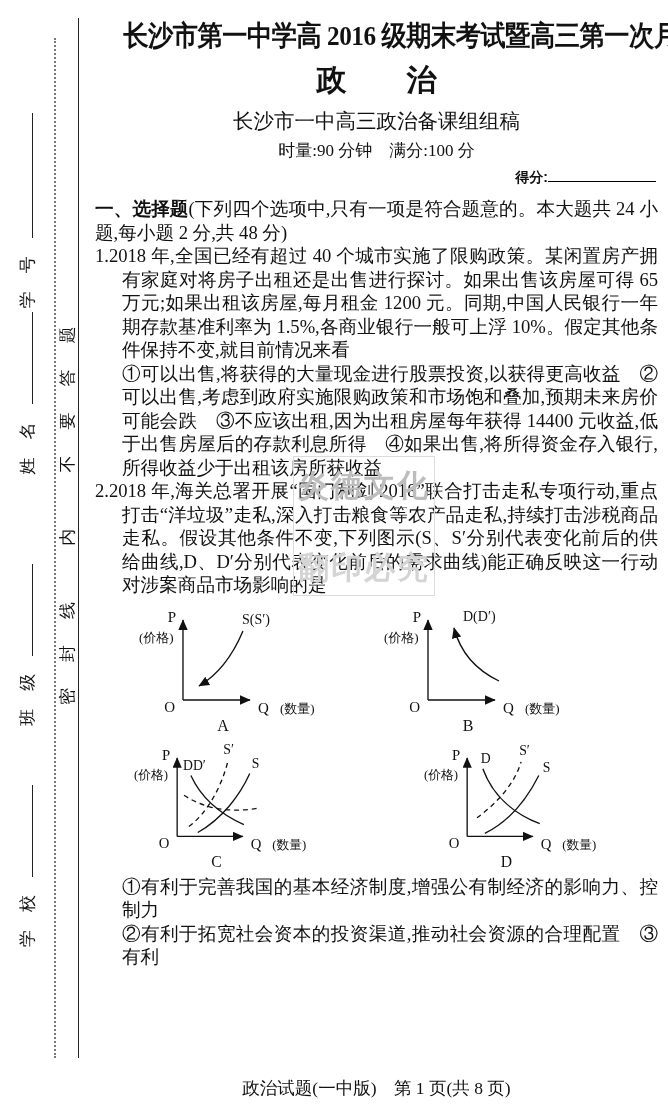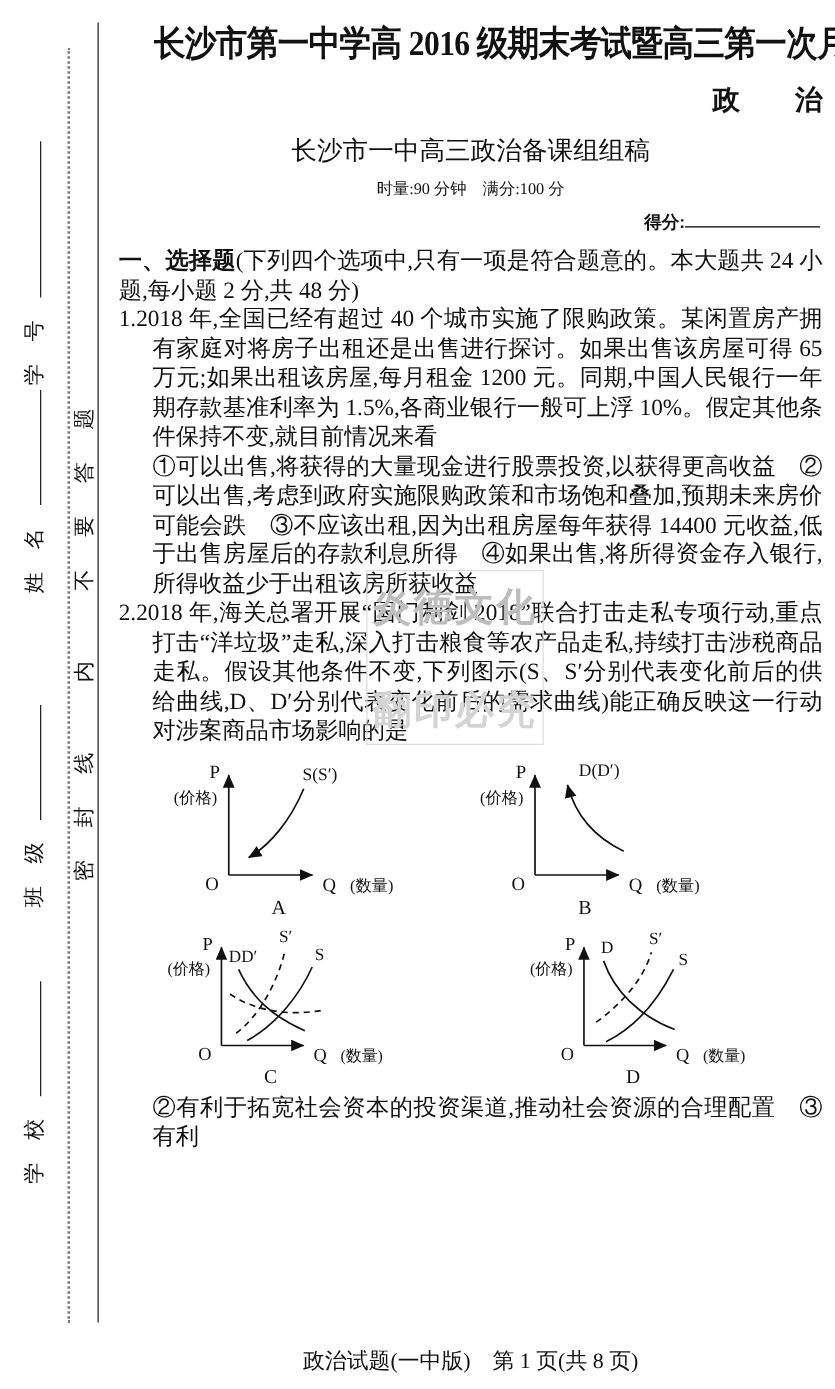--- a/index.html
+++ b/index.html
@@ -14,25 +14,25 @@
   .fline{display:inline-block;width:92px;border-bottom:1px solid #222;height:14px;}
   .fline.g1{margin-right:55px;}
   .fline.g2{margin-right:85px;}
   .fline.g4{width:125px;}
   .seal-text{position:absolute;left:56px;top:1050px;width:820px;transform-origin:0 0;
         transform:rotate(-90deg);font-size:17px;letter-spacing:26px;padding-left:345px;white-space:nowrap;}
   
   .content{position:absolute;left:95px;top:16px;width:563px;}
   .exam-title{font-size:28px;line-height:40px;font-weight:bold;text-align:center;white-space:nowrap;
         transform:scaleX(0.9);transform-origin:50% 50%;letter-spacing:-0.5px;margin:0;}
-  .subject{font-family:"Liberation Sans","DejaVu Sans",sans-serif;font-weight:bold;font-size:22px;
-        line-height:36px;text-align:right;margin:6px 0 0 0;}
+  .subject{font-family:"Liberation Sans","DejaVu Sans",sans-serif;font-weight:bold;font-size:30px;
+        line-height:36px;text-align:center;margin:6px 0 0 0;}
   .prepared{font-family:"Liberation Sans","DejaVu Sans",sans-serif;font-weight:normal;font-size:20.5px;
         line-height:26px;text-align:center;margin:10px 0 0 0;}
-  .duration{font-size:13px;line-height:22px;text-align:center;margin:6px 0 0 0;}
+  .duration{font-size:17px;line-height:22px;text-align:center;margin:6px 0 0 0;}
   .score-row{line-height:25px;margin:3px 2px 0 0;text-align:right;
         font-family:"Liberation Sans","DejaVu Sans",sans-serif;font-weight:bold;font-size:14px;}
   .score-line{display:inline-block;width:108px;border-bottom:1.3px solid #000;height:16px;}
   
   .body{margin-top:7px;font-size:18.6px;line-height:23.5px;text-align:justify;}
   .body p{margin:0;}
   .sec-title{font-weight:bold;}
   .q{padding-left:27px;text-indent:-27px;}
   .items{padding-left:27px;}
   .choices{padding-left:27px;line-height:23.5px;white-space:nowrap;}
@@ -171,20 +171,21 @@
           <text x="37" y="112" text-anchor="end">O</text>
           <text x="120" y="113">Q</text>
           <text x="142" y="113" class="cjk">(数量)</text>
           <text x="64" y="25" text-anchor="middle" class="clbl">D</text>
           <text x="98" y="17" class="clbl">S′</text>
           <text x="122" y="34" class="clbl">S</text>
           <text x="85" y="131" text-anchor="middle" class="cap">D</text>
         </svg>
       </div>
 
+      <p class="items">①有利于完善我国的基本经济制度,增强公有制经济的影响力、控制力</p>
       <p class="items">②有利于拓宽社会资本的投资渠道,推动社会资源的合理配置　③有利</p>
     </div>
   </div>
 
   <div class="watermark">
     <div class="wm1">炎德文化</div>
     <div class="wm3">翻印必究</div>
   </div>
 
   <div class="footer">政治试题(一中版)　第 1 页(共 8 页)</div>

